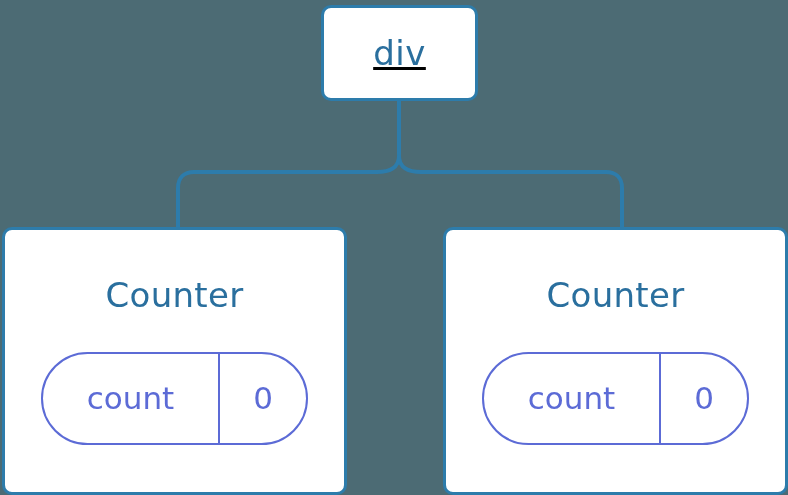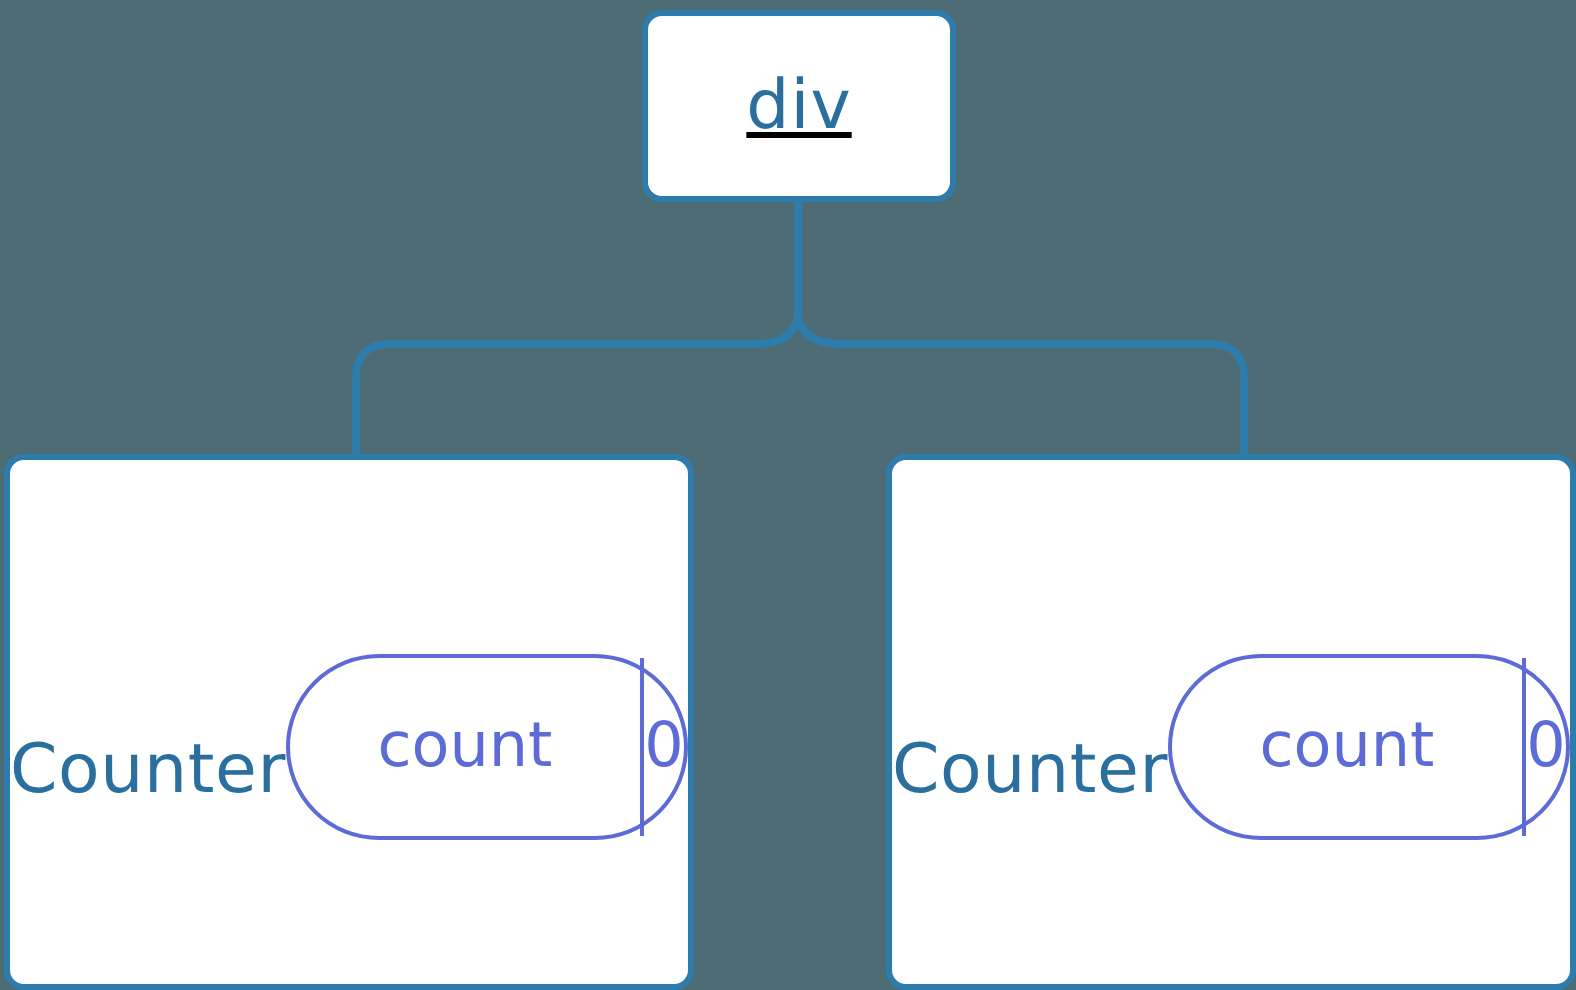--- a/index.html
+++ b/index.html
@@ -55,37 +55,37 @@
     color: #2a6f9e;
     letter-spacing: 0.5px;
     line-height: 1;
   }
 
   
   .card {
     width: 345px;
     height: 268px;
     display: flex;
-    flex-direction: row;
+    flex-direction: column;
     align-items: center;
   }
   #card-left  { left: 2px;   top: 227px; }
   #card-right { left: 443px; top: 227px; }
 
   .card-title {
     margin-top: 48px;
     font-size: 34px;
     color: #2a6f9e;
     line-height: 1;
     letter-spacing: 0.3px;
   }
 
   
   .pill {
-    margin-top: 24px;
+    margin-top: 40px;
     width: 267px;
     height: 93px;
     border: 2px solid #5c6bd6;
     border-radius: 47px;
     box-sizing: border-box;
     display: flex;
     align-items: stretch;
     background: #ffffff;
   }
   .pill-key {

